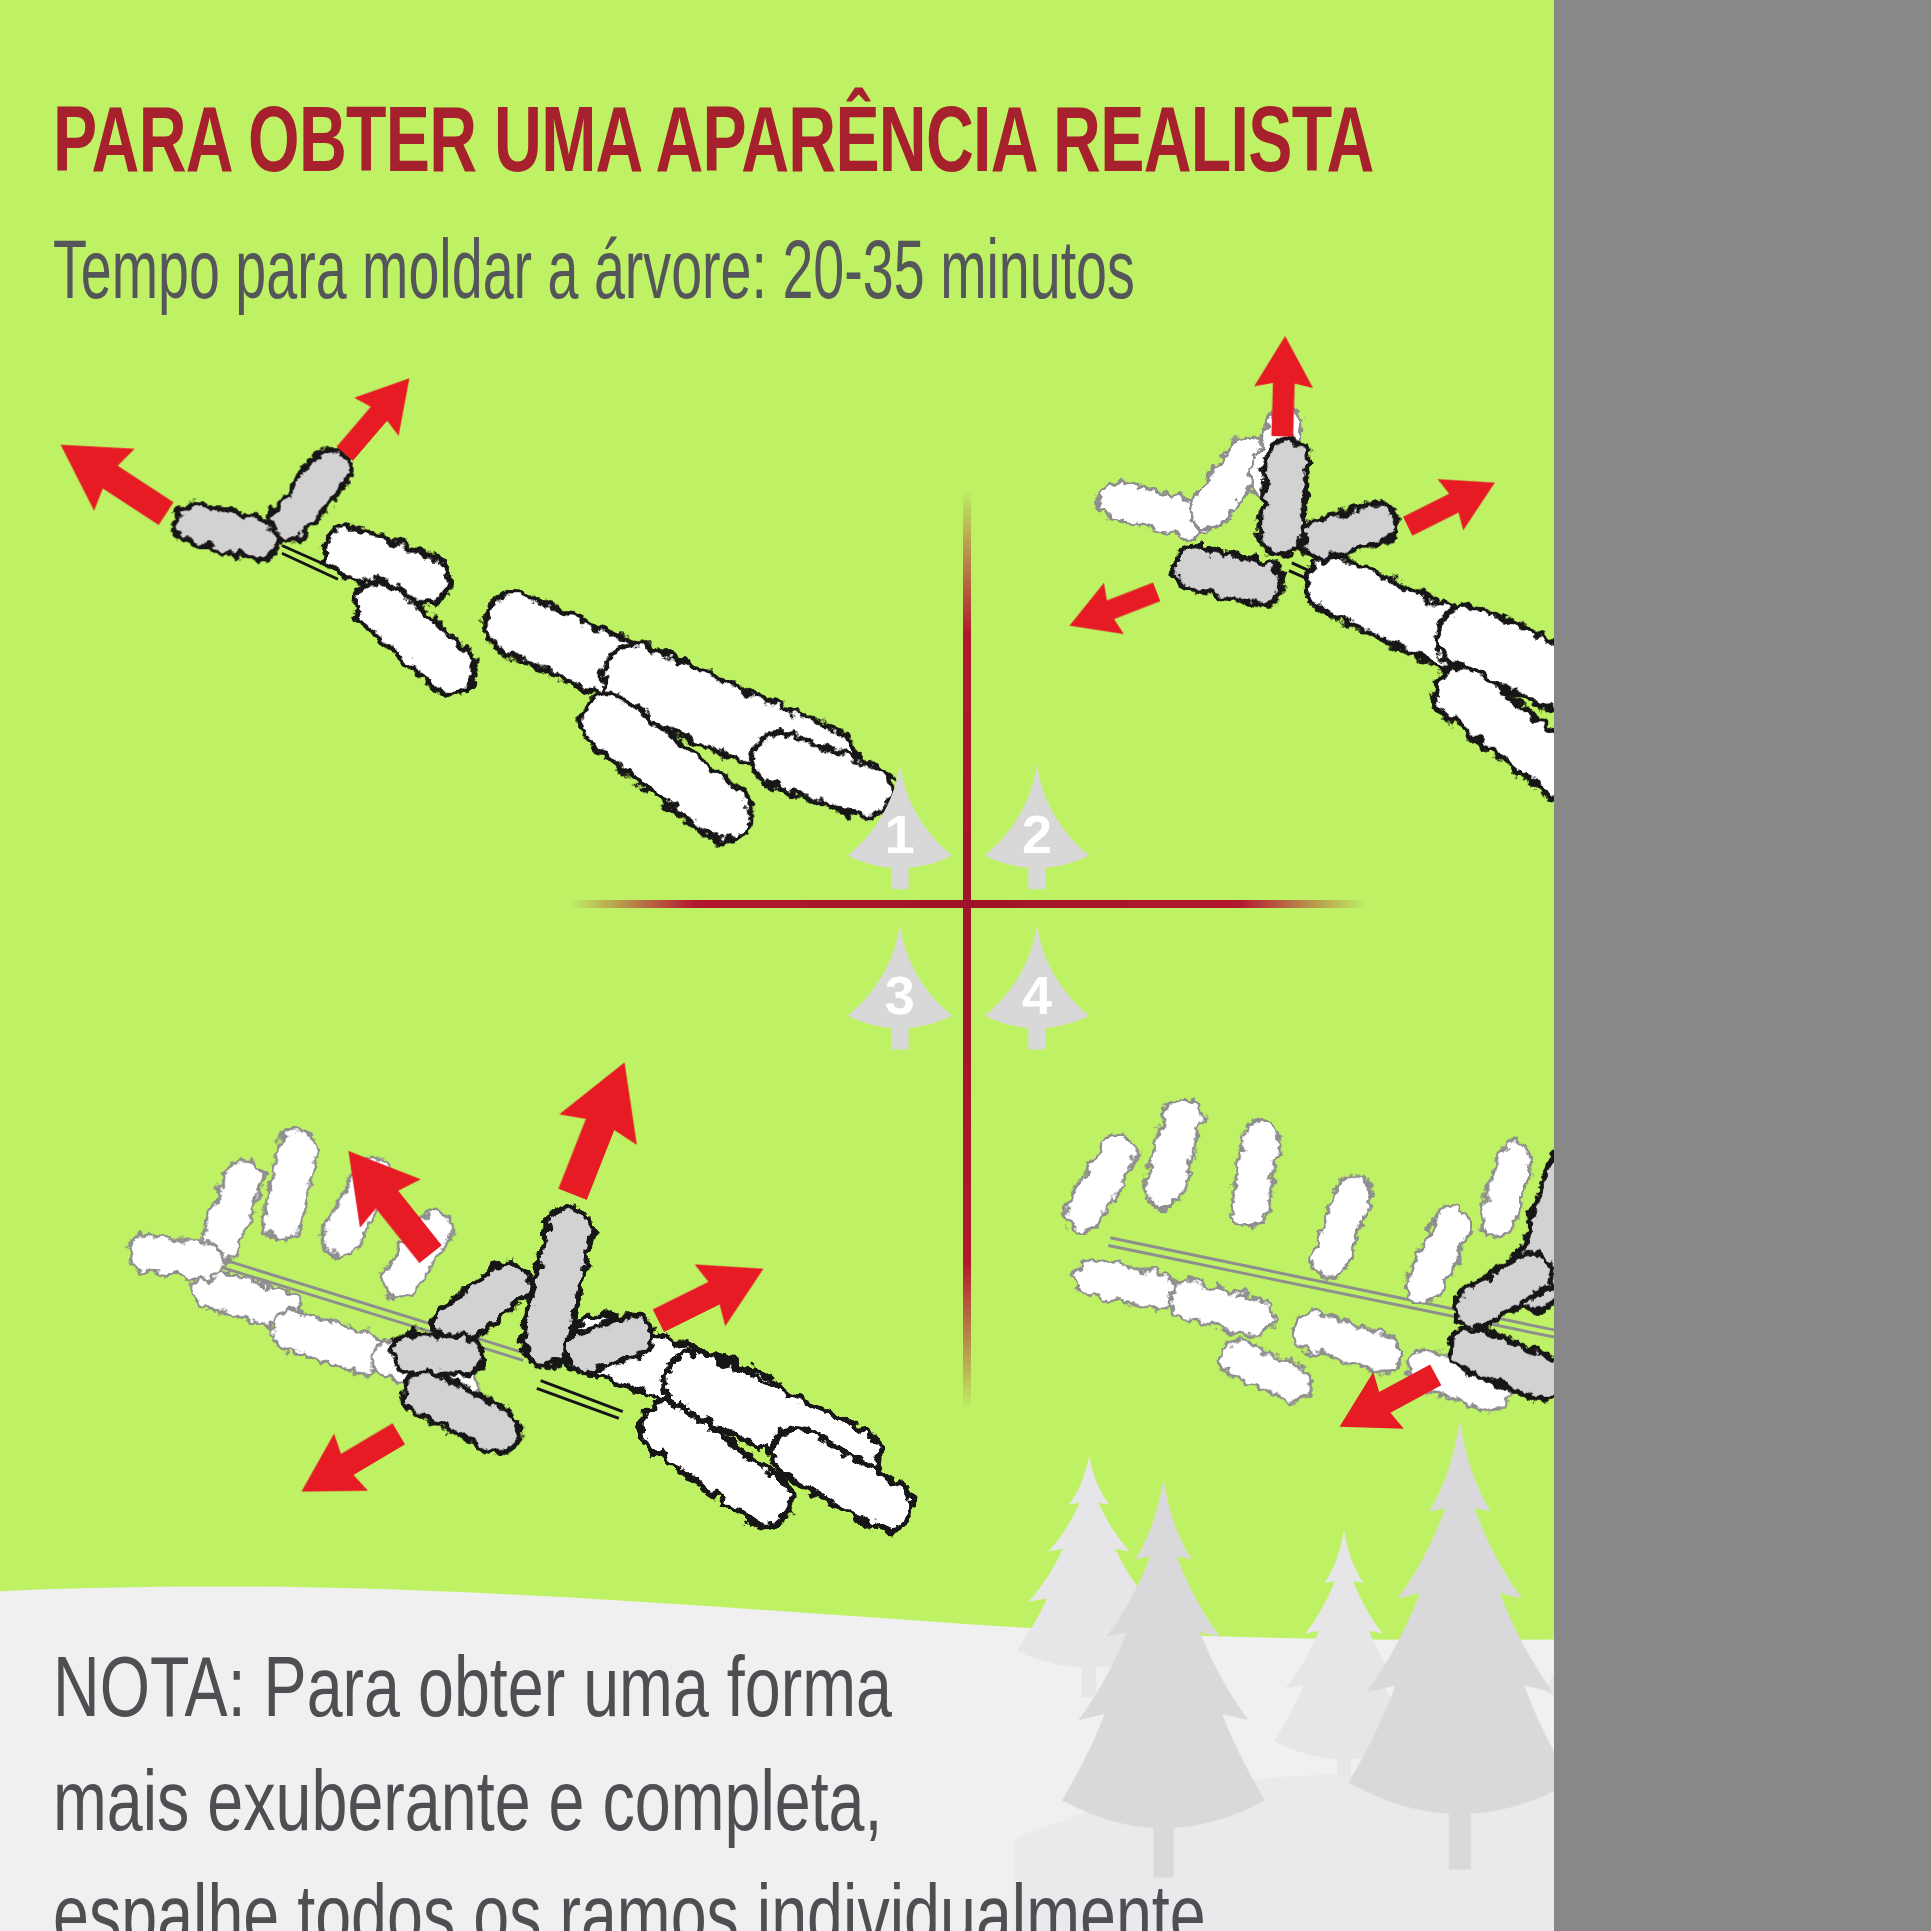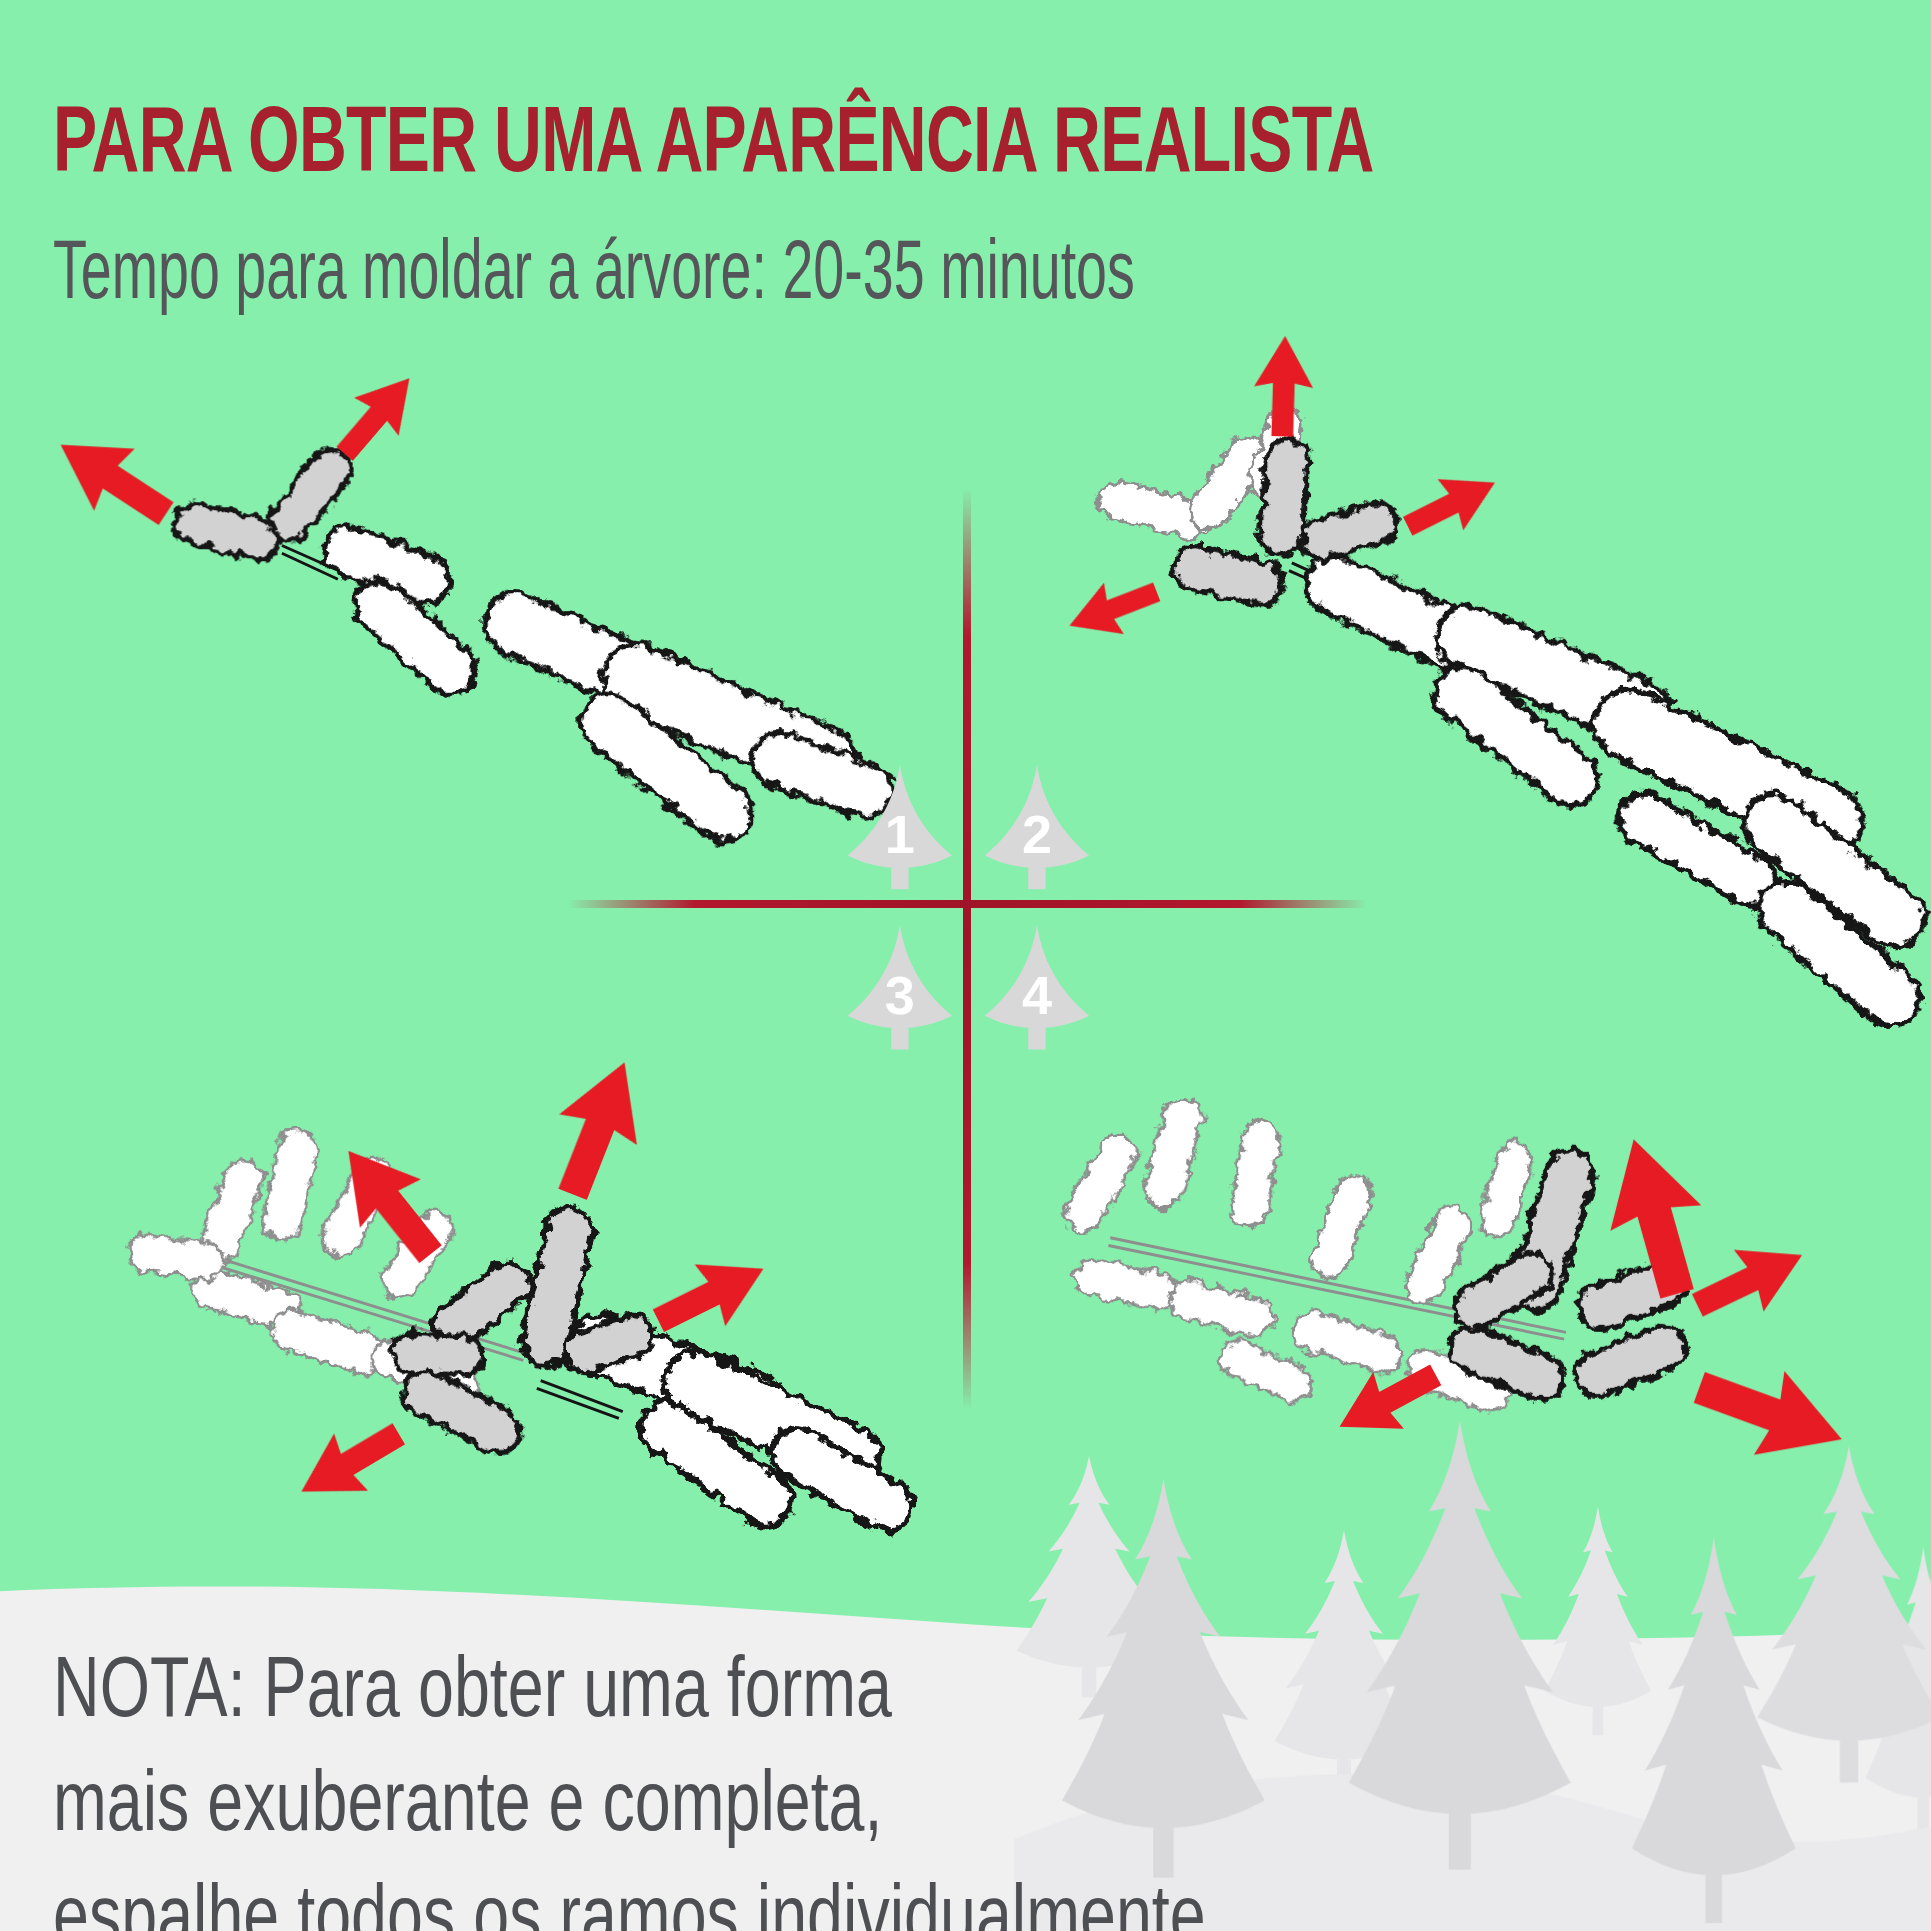--- a/index.html
+++ b/index.html
@@ -1,16 +1,16 @@
 <!DOCTYPE html>
 <html><head>
 <meta charset="utf-8">
 <style>
   html,body{margin:0;padding:0;background:#888;}
-  .canvas{position:relative;width:1931px;height:1931px;background:#86efac;overflow:hidden;
+  .canvas{position:relative;width:1554px;height:1931px;background:#bef264;overflow:hidden;
           font-family:"Liberation Sans", sans-serif;}
   .hdr-title{position:absolute;left:53px;top:93px;font-size:92px;font-weight:700;
              color:#a7202e;white-space:nowrap;transform:scaleX(.72);transform-origin:left top;
              letter-spacing:-1px;line-height:1;}
   .hdr-sub{position:absolute;left:53px;top:222px;font-size:83px;font-weight:400;
            color:#55565a;white-space:nowrap;transform:scaleX(.67);transform-origin:left top;
            line-height:1.15;}
   .cross{position:absolute;}
   .cross-v{left:963px;top:488px;width:7.7px;height:922px;
            background:linear-gradient(180deg, rgba(178,24,48,0) 0%, #b2182e 16%, #9f1428 50%, #b2182e 84%, rgba(178,24,48,0) 100%);}

